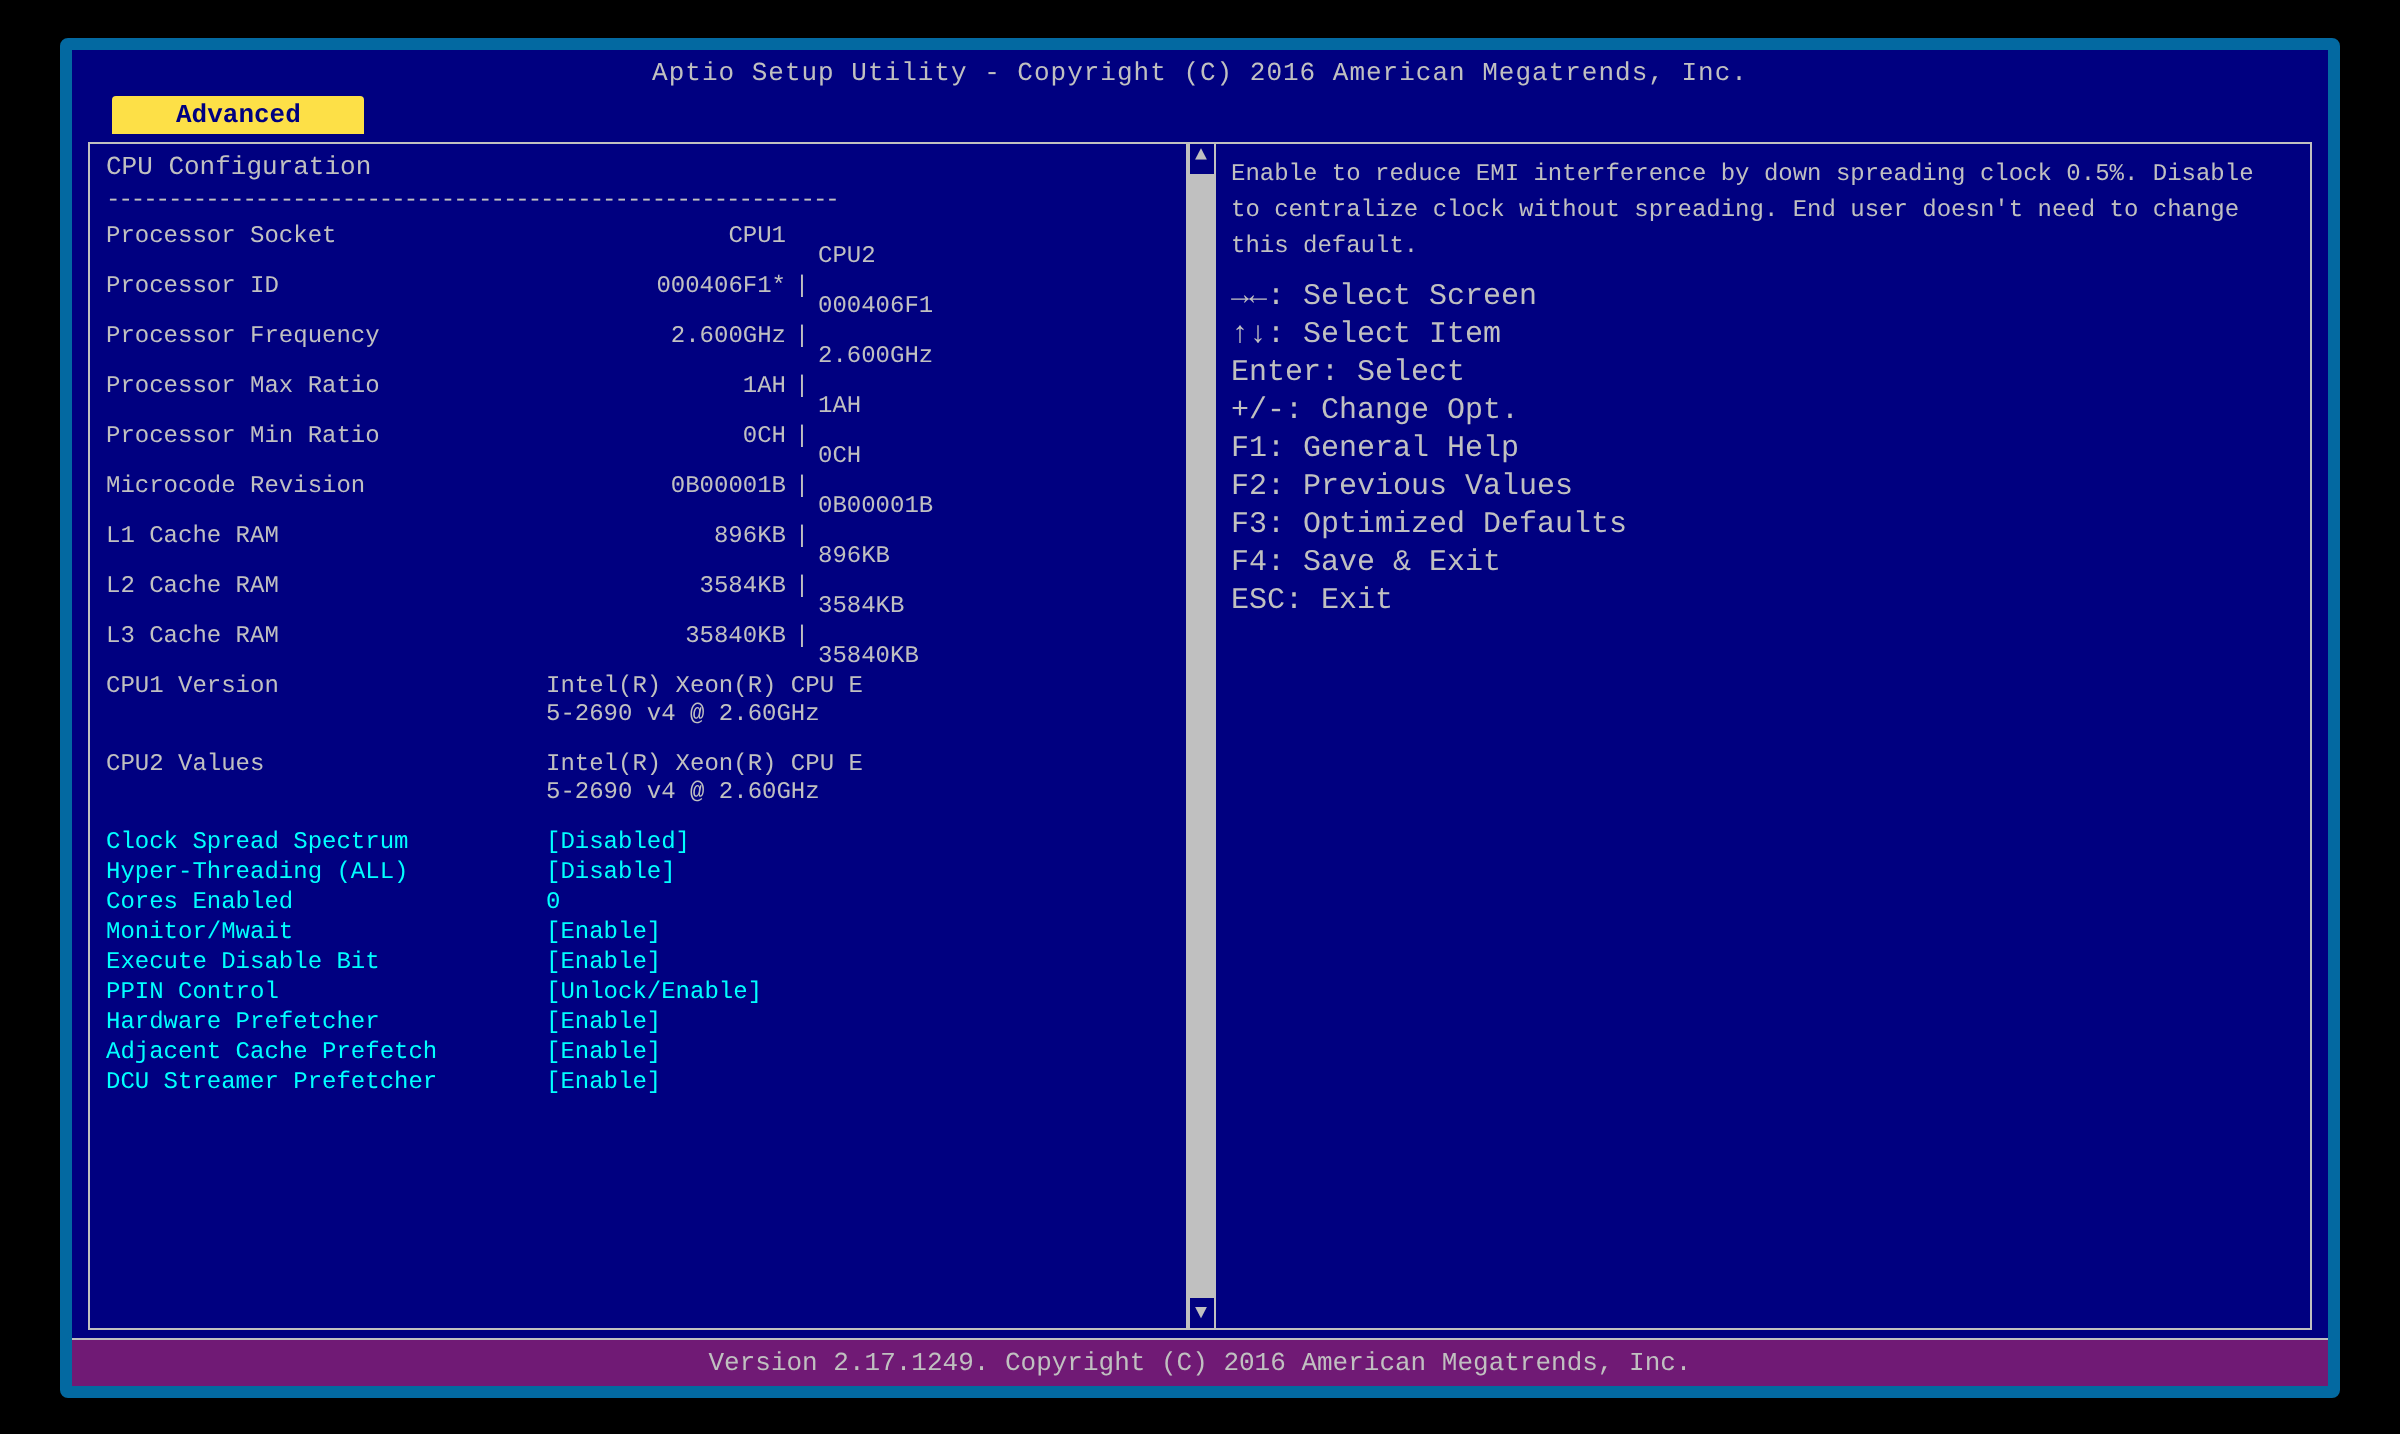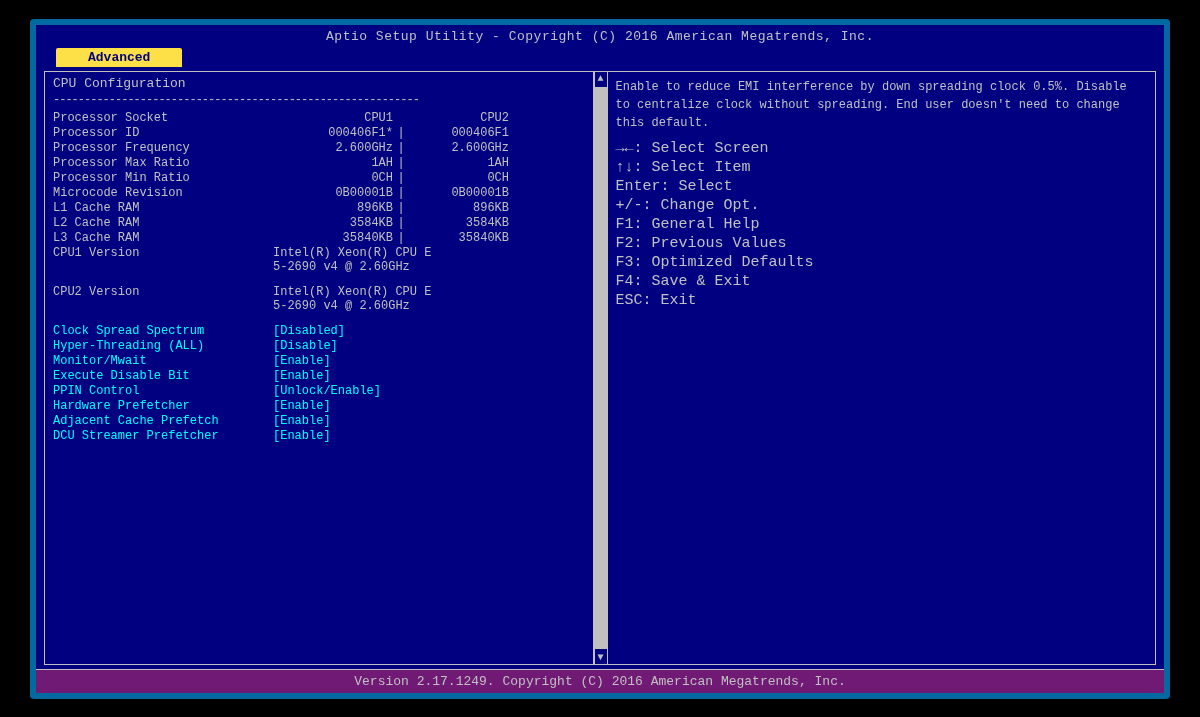--- a/index.html
+++ b/index.html
@@ -117,21 +117,22 @@
     .col-cpu1 {
       width: 120px;
       text-align: right;
     }
     .col-sep {
       width: 16px;
       text-align: center;
     }
     .col-cpu2 {
       width: 100px;
-      text-align: right;
+      text-align: left;
+      margin-top: 10px;
     }
     .value-cyan {
       color: #00ffff;
     }
     .blank-row {
       height: 10px;
     }
     .keybindings {
       margin-top: 8px;
       font-size: 15px;
@@ -243,35 +244,39 @@
       </div>
       <div class="config-row">
         <span class="config-label">CPU1 Version</span>
         <span class="config-values" style="flex-direction:column;">
           <span>Intel(R) Xeon(R) CPU E</span>
           <span>5-2690 v4 @ 2.60GHz</span>
         </span>
       </div>
       <div class="blank-row"></div>
       <div class="config-row">
-        <span class="config-label">CPU2 Version</span>
+        <span class="config-label">CPU2 Values</span>
         <span class="config-values" style="flex-direction:column;">
           <span>Intel(R) Xeon(R) CPU E</span>
           <span>5-2690 v4 @ 2.60GHz</span>
         </span>
       </div>
       <div class="blank-row"></div>
 
       <div class="config-row">
         <span class="config-label value-cyan">Clock Spread Spectrum</span>
         <span class="config-values value-cyan">[Disabled]</span>
       </div>
       <div class="config-row">
         <span class="config-label value-cyan">Hyper-Threading (ALL)</span>
         <span class="config-values value-cyan">[Disable]</span>
+      </div>
+      <div class="config-row">
+        <span class="config-label value-cyan">Cores Enabled</span>
+        <span class="config-values value-cyan">0</span>
       </div>
       <div class="config-row">
         <span class="config-label value-cyan">Monitor/Mwait</span>
         <span class="config-values value-cyan">[Enable]</span>
       </div>
       <div class="config-row">
         <span class="config-label value-cyan">Execute Disable Bit</span>
         <span class="config-values value-cyan">[Enable]</span>
       </div>
       <div class="config-row">

